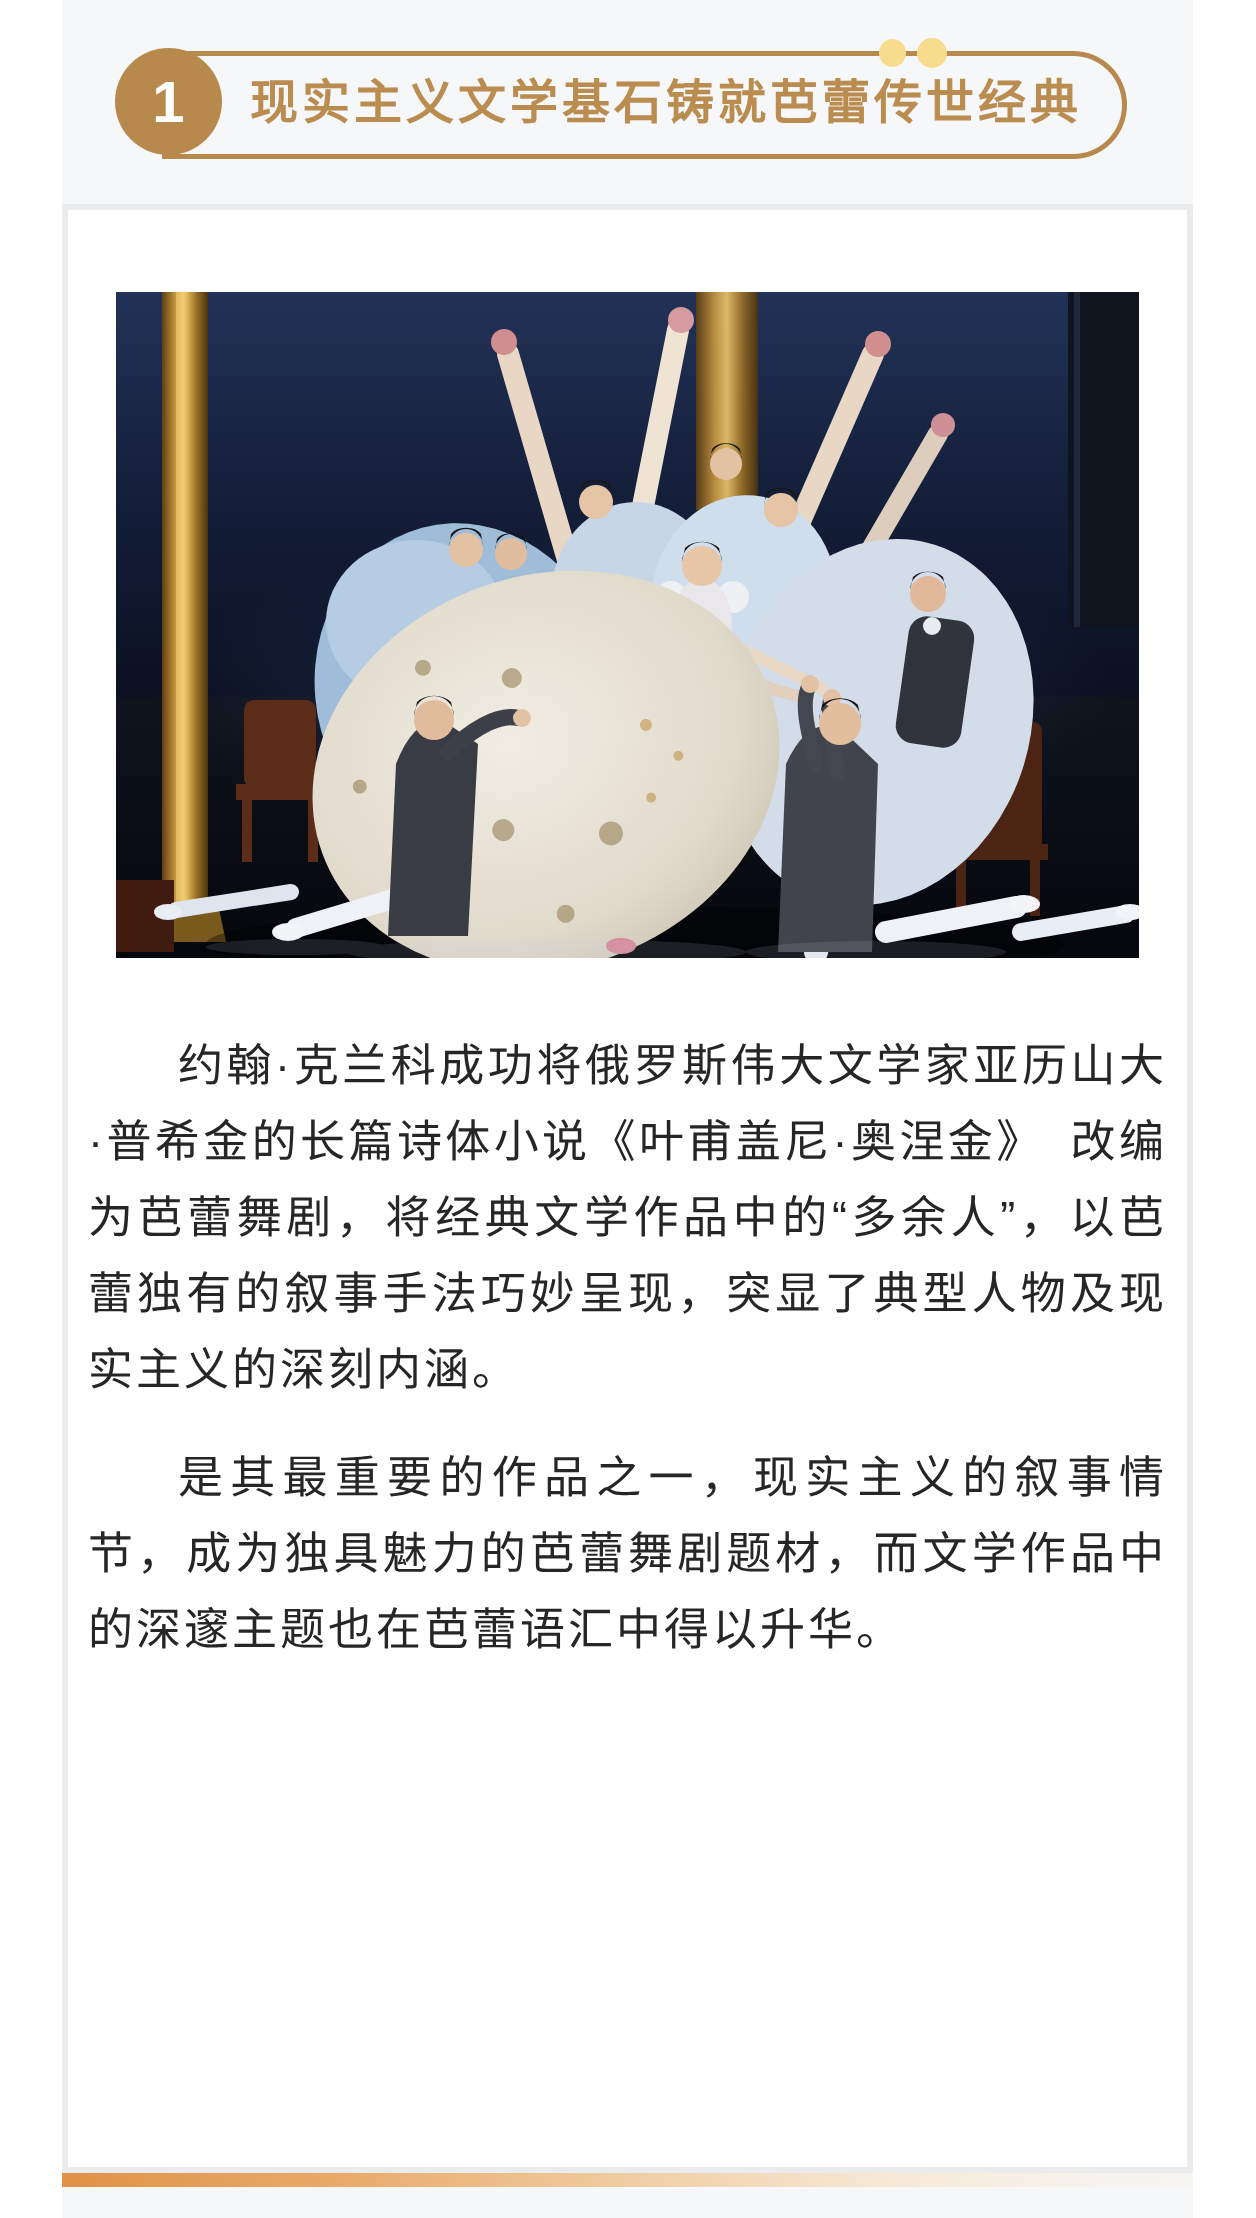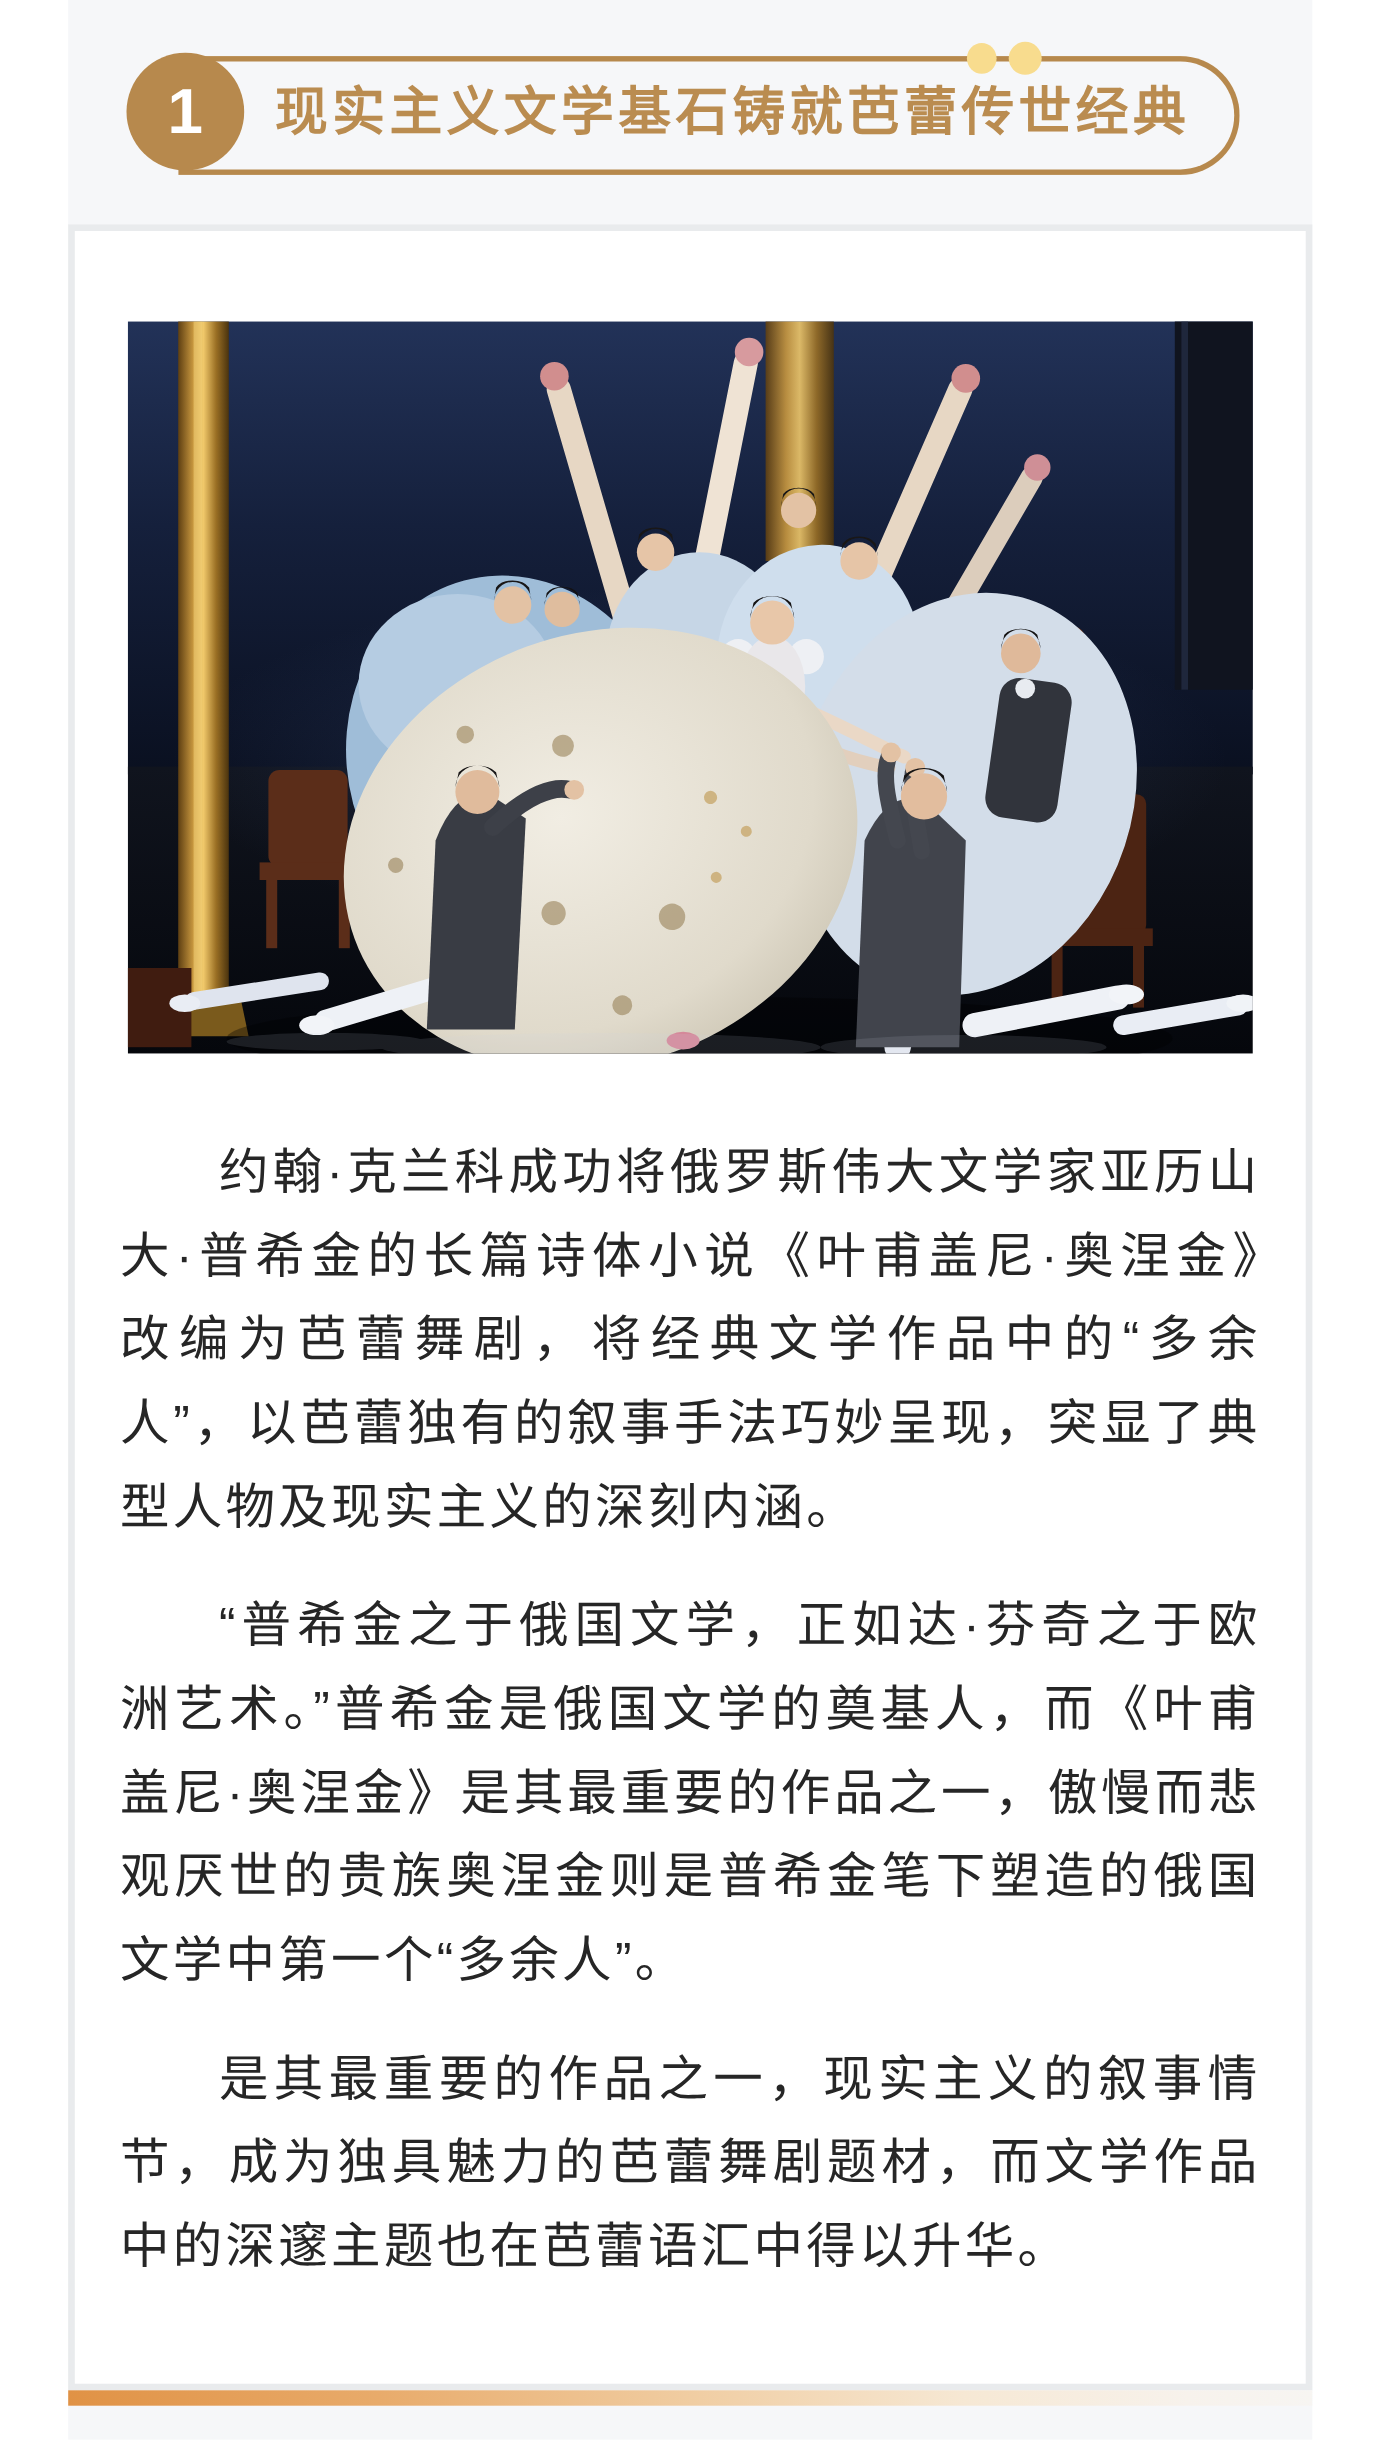--- a/index.html
+++ b/index.html
@@ -55,21 +55,21 @@
   }
   .photo{
     width:1023px; height:666px;
     margin:82px auto 0 auto;
     overflow:hidden;
   }
   .photo svg{ display:block; width:100%; height:100%; }
   
   .body-text{
     margin-top:70px;
-    padding:0 41px;
+    padding:0 20px;
   }
   .body-text p{
     font-size:45px; line-height:76px; letter-spacing:3px;
     color:#262626;
     text-align:justify; text-indent:2em;
     line-break:strict;
     margin-bottom:32px;
   }
   .body-text p:last-child{ margin-bottom:0; }
   
@@ -286,21 +286,20 @@
                 <ellipse cx="430" cy="660" rx="200" ry="13"></ellipse>
                 <ellipse cx="760" cy="660" rx="130" ry="11"></ellipse>
                 <ellipse cx="180" cy="655" rx="90" ry="8"></ellipse>
               </g>
             </g>
           </svg>
         </div>
 
         <div class="body-text">
           <p>约翰·克兰科成功将俄罗斯伟大文学家亚历山大·普希金的长篇诗体小说《叶甫盖尼·奥涅金》　改编为芭蕾舞剧，将经典文学作品中的“多余人”，以芭蕾独有的叙事手法巧妙呈现，突显了典型人物及现实主义的深刻内涵。</p>
-          <p>“普希金之于俄国文学，正如达·芬奇之于欧洲艺术。”普希金是俄国文学的奠基人，而《叶甫盖尼·奥涅金》是其最重要的作品之一，傲慢而悲观厌世的贵族奥涅金则是普希金笔下塑造的俄国文学中第一个“多余人”。</p>
           <p>是其最重要的作品之一，现实主义的叙事情节，成为独具魅力的芭蕾舞剧题材，而文学作品中的深邃主题也在芭蕾语汇中得以升华。</p>
         </div>
 
       </div>
     </div>
 
     <div class="bottom-bar"></div>
   </div>
 </div>
 

